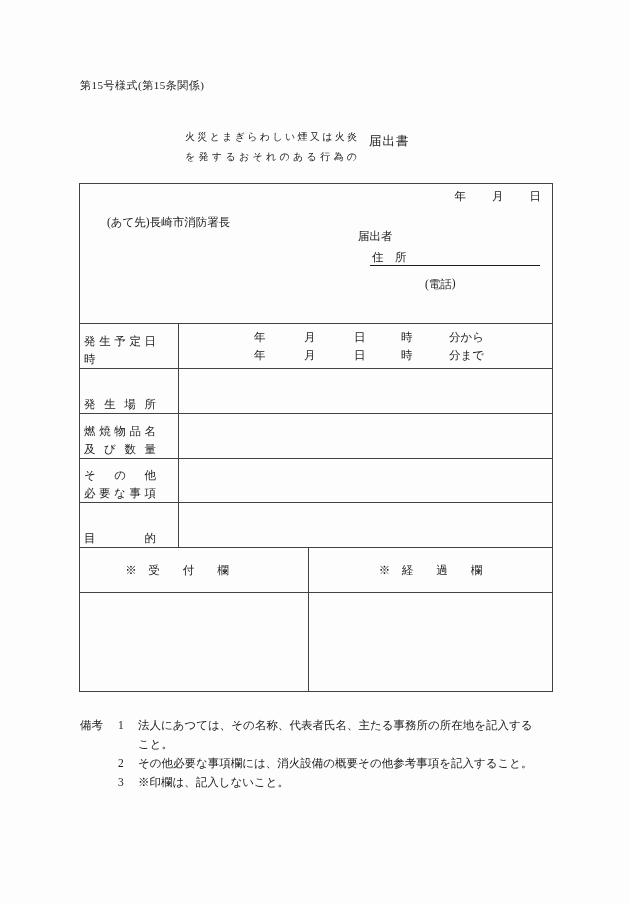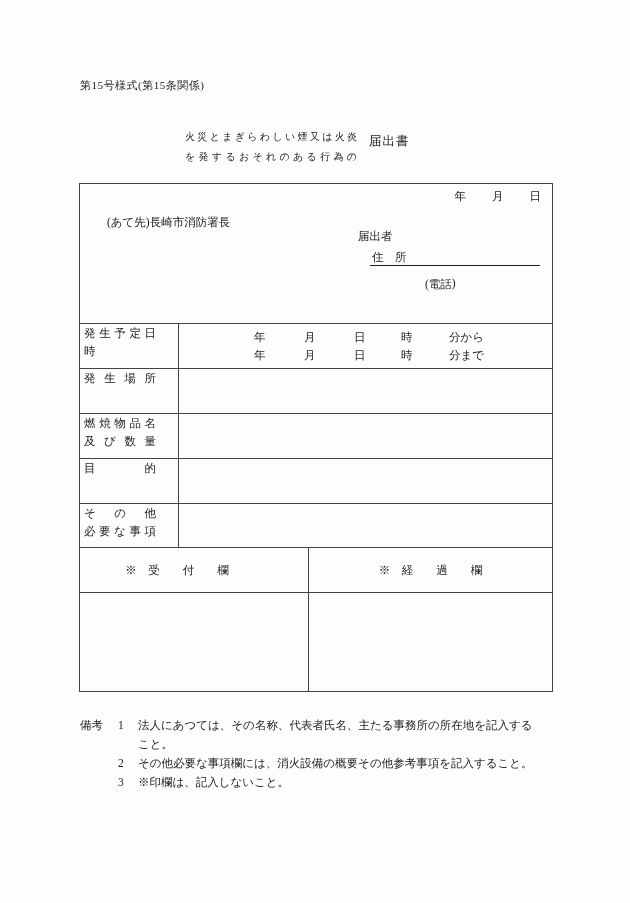--- a/index.html
+++ b/index.html
@@ -35,21 +35,21 @@
   .h-addressee{position:absolute;left:27px;top:31px;display:flex;}
   .h-declarant{position:absolute;left:278px;top:45px;}
   .h-sign{position:absolute;left:290px;top:66px;width:170px;}
   .u-row{height:16px;border-bottom:1px solid var(--ink);padding-left:2px;}
   .p-row{margin-top:11px;height:15px;display:flex;padding:0 8px 0 55px;}
   .m-row{margin-top:11px;}
   .trow{display:flex;border-top:1px solid var(--line);}
   .r45{height:45px;} .r44{height:44px;}
   .row-label{
     width:99px;flex:none;border-right:1px solid var(--line);
-    display:flex;flex-direction:column;justify-content:flex-start;
+    display:flex;flex-direction:column;justify-content:flex-end;
     padding:0 22px 0 4px;line-height:18px;
   }
   .row-content{flex:1;}
   .date-content{
     display:flex;flex-direction:column;justify-content:center;
     padding-left:75px;line-height:18px;
   }
   .dline{display:flex;}
   .du{display:inline-block;}
   .du.w1{width:50px;} .du.w2{width:50px;} .du.w3{width:47px;} .du.w4{width:48px;}
@@ -133,31 +133,31 @@
     </div>
 
     <div class="trow r45">
       <div class="row-label">
         <div class="jline">燃 焼 物 品 名</div>
         <div class="jline">及 び 数 量</div>
       </div>
       <div class="row-content"></div>
     </div>
 
-    <div class="trow r45">
+    <div class="trow r44">
       <div class="row-label">
-        <div class="jline">目 的</div>
+        <div class="jline">そ の 他</div>
+        <div class="jline">必 要 な 事 項</div>
       </div>
       <div class="row-content"></div>
     </div>
 
-    <div class="trow r44">
+    <div class="trow r45">
       <div class="row-label">
-        <div class="jline">そ の 他</div>
-        <div class="jline">必 要 な 事 項</div>
+        <div class="jline">目 的</div>
       </div>
       <div class="row-content"></div>
     </div>
 
     <div class="trow r45">
       <div class="stamp-head-left">※　受　　付　　欄</div>
       <div class="stamp-head-right">※　経　　過　　欄</div>
     </div>
 
     <div class="trow stamp-body">

